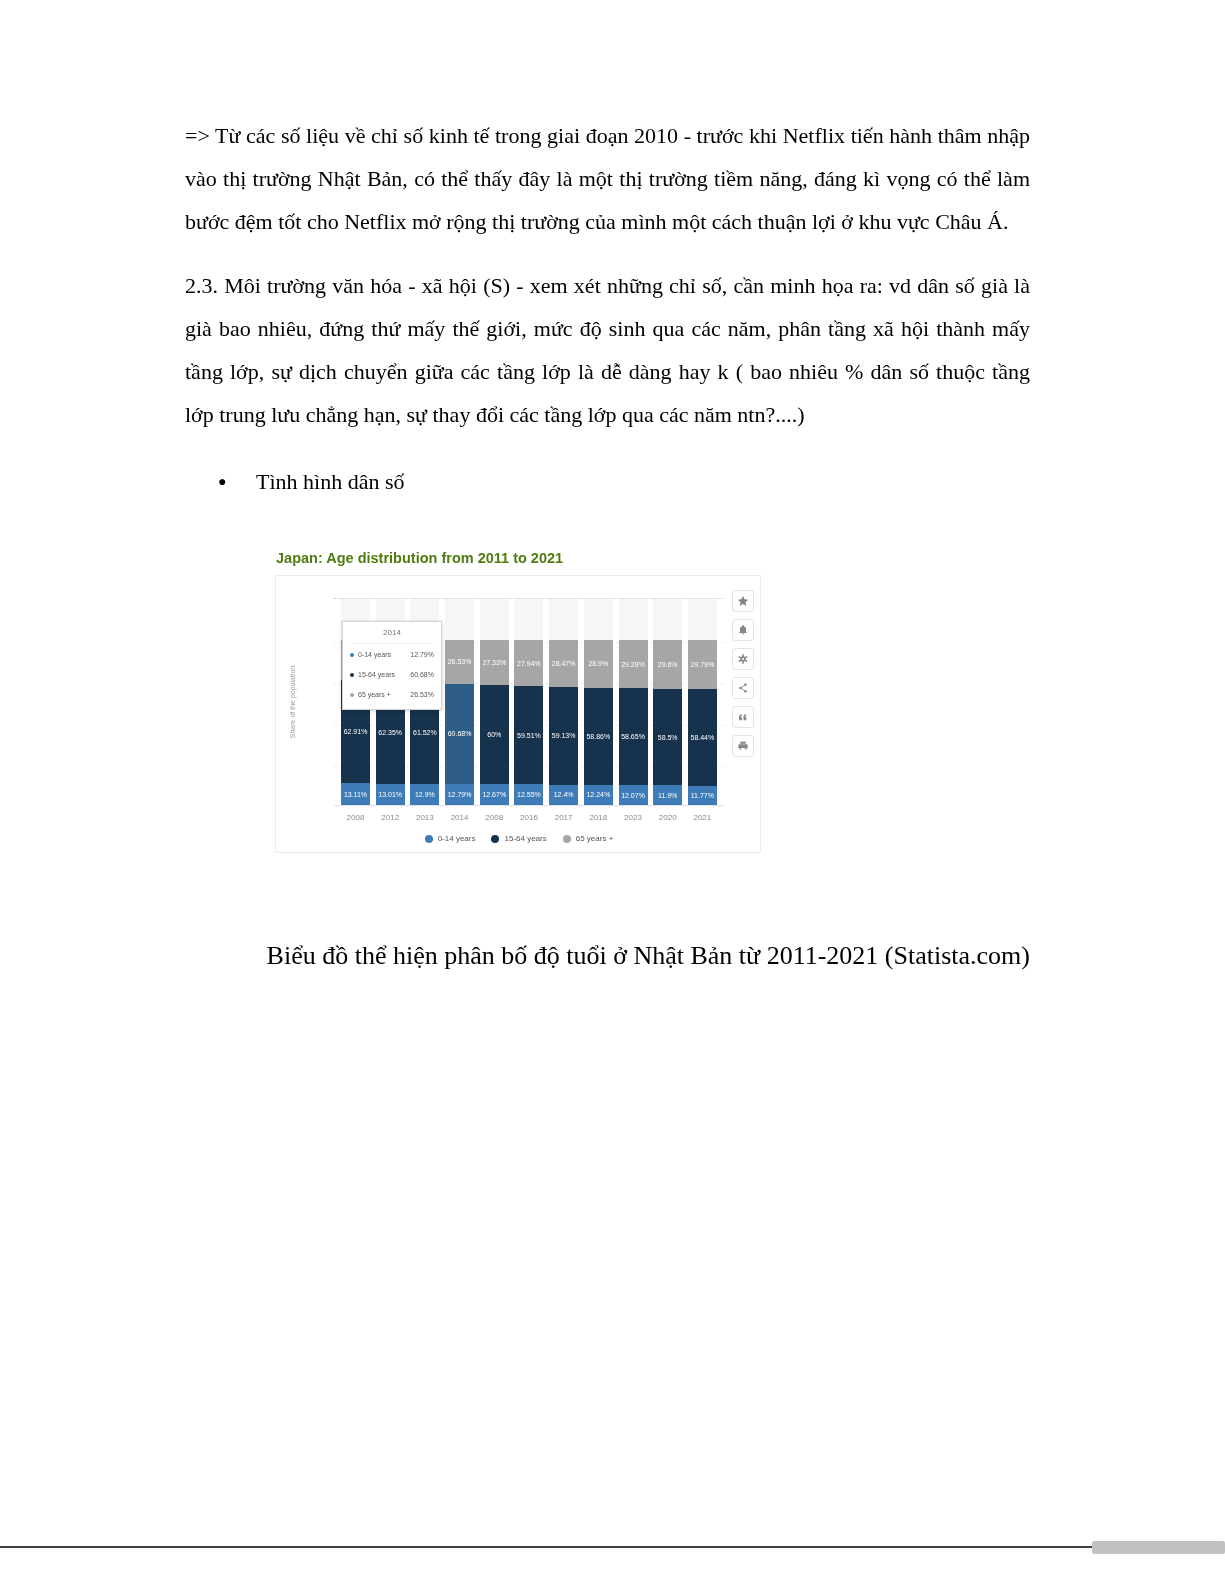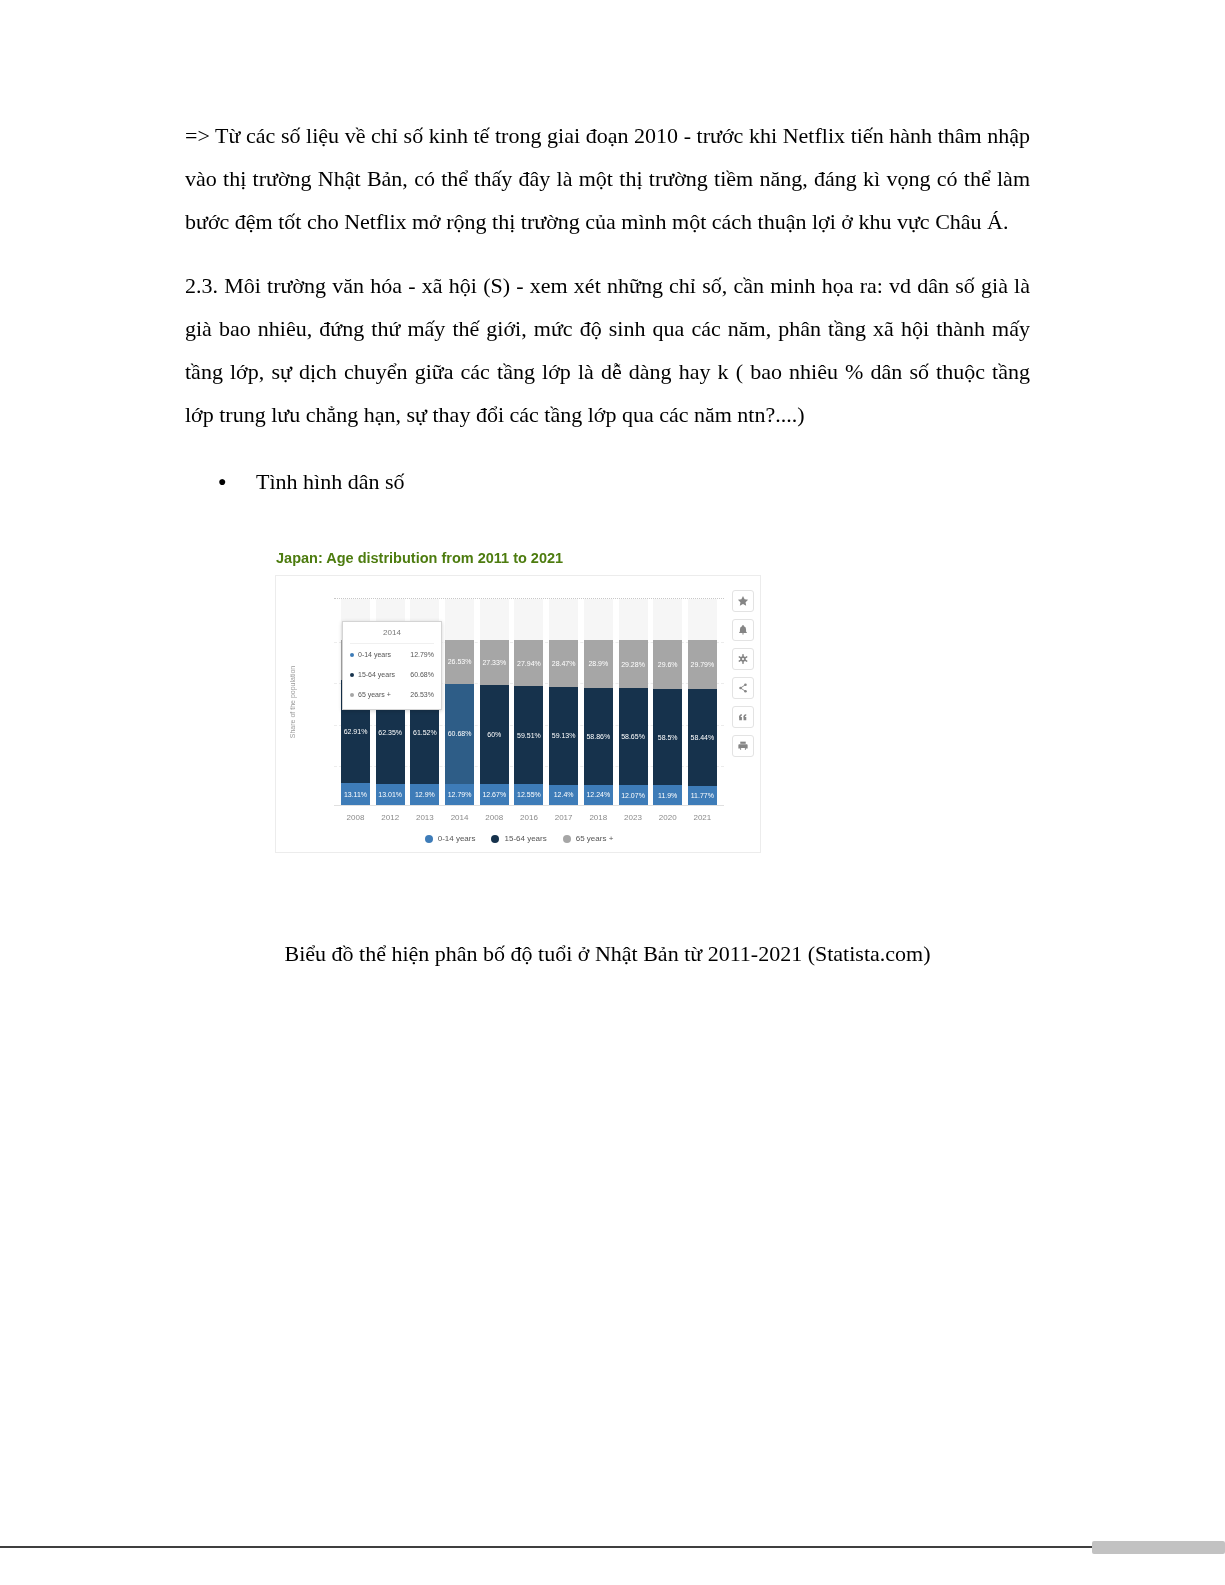--- a/index.html
+++ b/index.html
@@ -78,21 +78,21 @@
   .tt-label { flex:1; }
   .tt-val { text-align:right; }
 
   .toolbar { position:absolute; right:6px; top:14px; display:flex; flex-direction:column; gap:7px; }
   .tb-btn {
     width:22px; height:22px; background:#fff; border:1px solid #e3e3e3; border-radius:3px;
     display:flex; align-items:center; justify-content:center; padding:0; cursor:pointer;
   }
   .tb-ic { display:flex; align-items:center; justify-content:center; }
 
-  .caption { margin-top:88px; font-size:22px; text-align:center; }
+  .caption { margin-top:88px; font-size:26px; text-align:right; }
 
   .footer-line { position:absolute; left:0; right:0; bottom:37px; height:2px; background:#3f3f3f; }
   .footer-thumb { position:absolute; right:0; bottom:31px; width:133px; height:13px; background:#c2c2c2; border-radius:2px; }
 </style>
 </head>
 <body>
 
 <div class="content">
 
   <p class="para">=&gt; Từ các số liệu về chỉ số kinh tế trong giai đoạn 2010 - trước khi Netflix tiến hành thâm nhập vào thị trường Nhật Bản, có thể thấy đây là một thị trường tiềm năng, đáng kì vọng có thể làm bước đệm tốt cho Netflix mở rộng thị trường của mình một cách thuận lợi ở khu vực Châu Á.</p>

